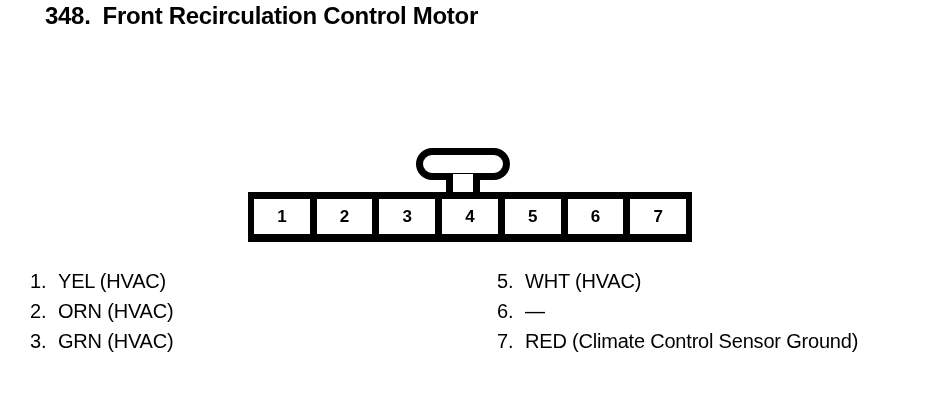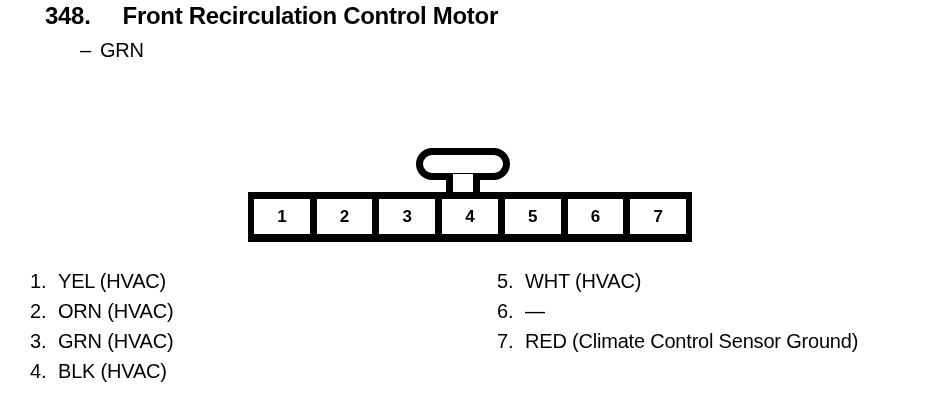--- a/index.html
+++ b/index.html
@@ -33,21 +33,21 @@
   .title-num {
     font-size: 24px;
     font-weight: bold;
     letter-spacing: -0.3px;
     margin-left: 32px;
   }
   .title-text {
     font-size: 24px;
     font-weight: bold;
     letter-spacing: -0.3px;
-    margin-left: 32px;
+    margin-left: 12px;
   }
   .bullet-list {
     position: absolute;
     left: 80px;
     top: 36px;
   }
   .bullet-row {
     height: 28px;
     line-height: 28px;
     white-space: nowrap;
@@ -139,23 +139,20 @@
 </style>
 </head>
 <body>
 
 <div class="header">
   <div class="title-row">
     <span class="title-num">348.</span><span class="title-text">Front Recirculation Control Motor</span>
   </div>
 
   <div class="bullet-list">
-    <div class="bullet-row">
-      <span class="bullet-dash">–</span><span>GRN</span>
-    </div>
   </div>
 </div>
 
 <div class="connector">
   <div class="latch"></div>
   <div class="latch-neck"></div>
   <div class="body">
     <div class="cavity">1</div>
     <div class="cavity">2</div>
     <div class="cavity">3</div>
@@ -170,23 +167,20 @@
   <div class="legend-col left">
     <div class="legend-row">
       <span class="legend-num">1.</span><span>YEL (HVAC)</span>
     </div>
     <div class="legend-row">
       <span class="legend-num">2.</span><span>ORN (HVAC)</span>
     </div>
     <div class="legend-row">
       <span class="legend-num">3.</span><span>GRN (HVAC)</span>
     </div>
-    <div class="legend-row">
-      <span class="legend-num">4.</span><span>BLK (HVAC)</span>
-    </div>
   </div>
 
   <div class="legend-col right">
     <div class="legend-row">
       <span class="legend-num">5.</span><span>WHT (HVAC)</span>
     </div>
     <div class="legend-row">
       <span class="legend-num">6.</span><span>—</span>
     </div>
     <div class="legend-row">

